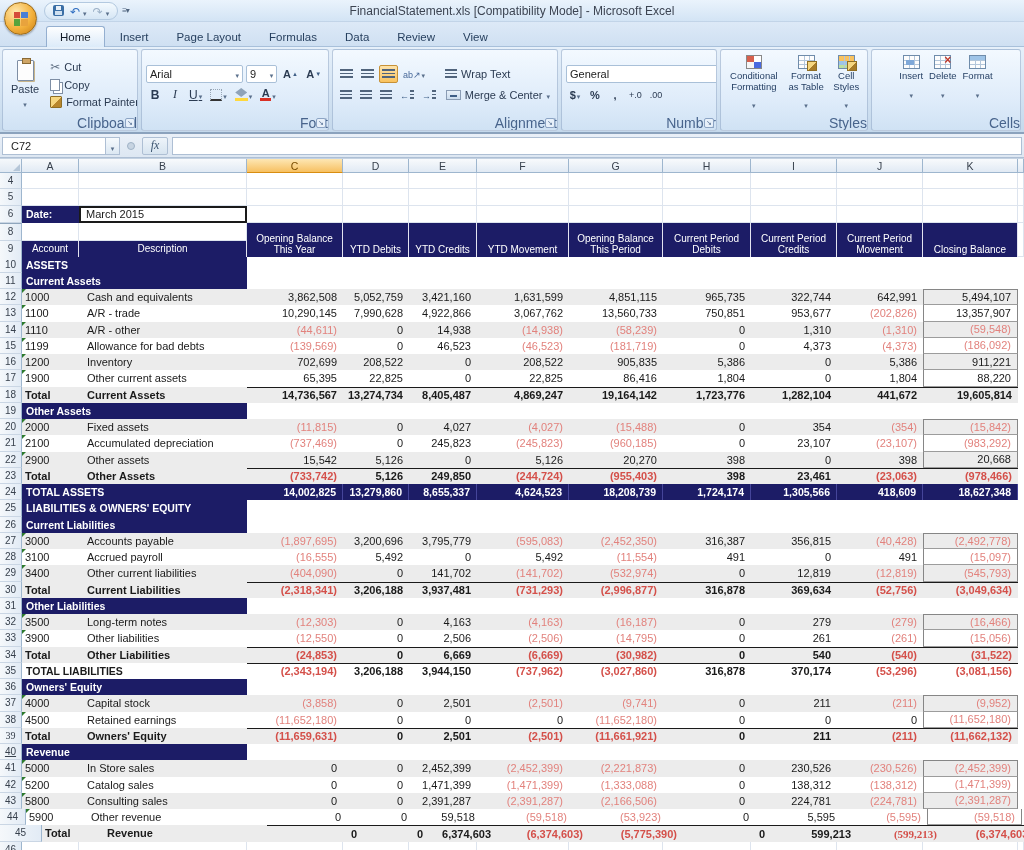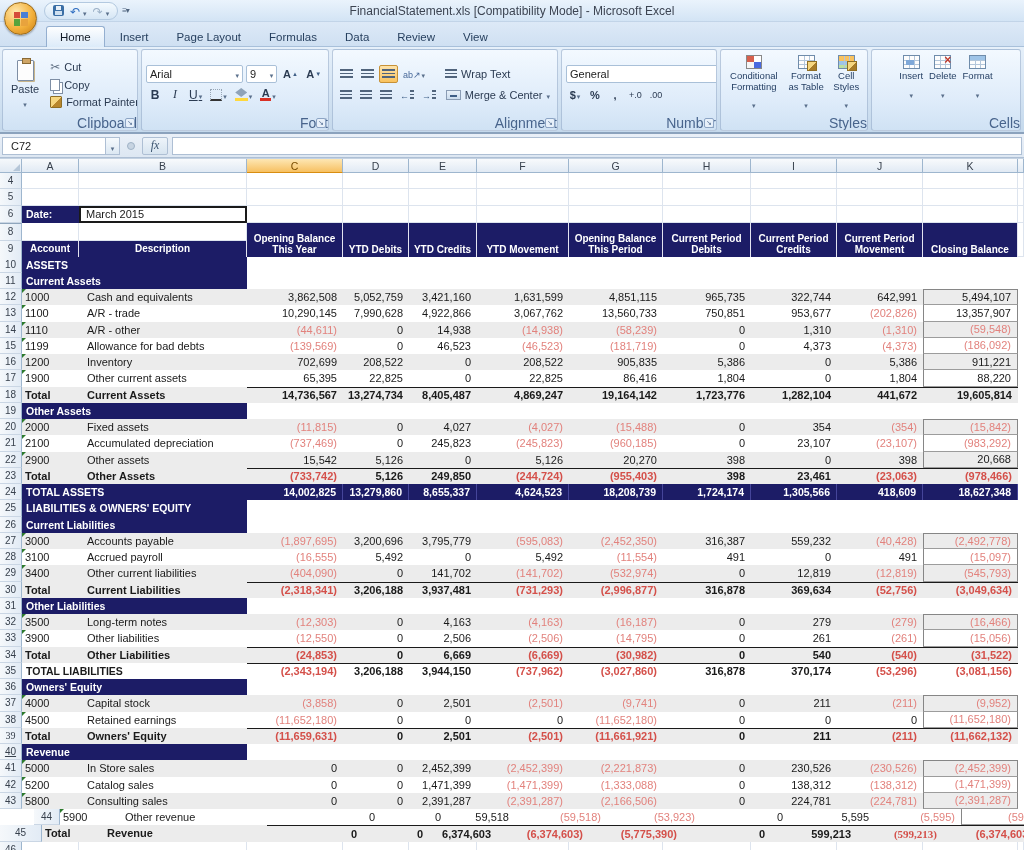--- a/index.html
+++ b/index.html
@@ -115,21 +115,21 @@
   .grandval{background:#1c1c66;color:#fff;font-weight:bold;border-right:1px solid #45459a;font-size:10.5px}
   .gplab{padding-left:4px;font-size:10.5px}
   .kbox{border-left:1px solid #868686;border-right:1px solid #868686;border-bottom:1px solid #9c9c9c}
   .kboxtop{border-top:1px solid #868686}
   .hblock{display:flex;height:34px}
   .hcol{display:flex;flex-direction:column;flex:none}
   .h18{height:18px}
   .h16{height:16px}
   .hrn{background:linear-gradient(90deg,#f5f8fb,#e2ebf5);border-right:1px solid #9eb6ce;font-size:10px;color:#38414d;display:flex;align-items:center;justify-content:center}
   .hrn.h18{border-bottom:1px solid #cad6e4;border-top:1px solid #8fa6bd}
-  .hnavy{background:#1c1c66;color:#fff;font-weight:bold;font-size:10px;display:flex;align-items:center;justify-content:center;border-right:1px solid #e3e3f0}
+  .hnavy{background:#1c1c66;color:#fff;font-weight:normal;font-size:10px;display:flex;align-items:center;justify-content:center;border-right:1px solid #e3e3f0}
   .hv{align-items:flex-end;justify-content:center;text-align:center;white-space:pre-line;line-height:11px;padding-bottom:2px}
 </style>
 </head>
 <body>
 
 <div class="titlebar">
   <div class="orb">
     <div class="orb-logo">
         <i></i>
         <i></i>
@@ -725,21 +725,21 @@
     <div class="srow">
       <div class="rownum" style="width: 22px;">27</div>
       <div class="cell acct gt shade" style="width: 57px;">3000</div>
       <div class="cell desc shade" style="width: 168px;">Accounts payable</div>
       <div class="cell val shade neg" style="width: 96px;">(1,897,695)</div>
       <div class="cell val shade" style="width: 66px;">3,200,696</div>
       <div class="cell val shade" style="width: 68px;">3,795,779</div>
       <div class="cell val shade neg" style="width: 92px;">(595,083)</div>
       <div class="cell val shade neg" style="width: 94px;">(2,452,350)</div>
       <div class="cell val shade" style="width: 88px;">316,387</div>
-      <div class="cell val shade" style="width: 86px;">559,232</div>
+      <div class="cell val shade" style="width: 86px;">356,815</div>
       <div class="cell val shade neg" style="width: 86px;">(40,428)</div>
       <div class="cell val shade neg kbox kboxtop" style="width: 95px;">(2,492,778)</div>
       <div class="cell" style="width: 6px;"></div>
     </div>
     <div class="srow">
       <div class="rownum" style="width: 22px;">28</div>
       <div class="cell acct gt" style="width: 57px;">3100</div>
       <div class="cell desc" style="width: 168px;">Accrued payroll</div>
       <div class="cell val neg" style="width: 96px;">(16,555)</div>
       <div class="cell val" style="width: 66px;">5,492</div>
@@ -967,21 +967,21 @@
       <div class="cell val shade" style="width: 68px;">2,391,287</div>
       <div class="cell val shade neg" style="width: 92px;">(2,391,287)</div>
       <div class="cell val shade neg" style="width: 94px;">(2,166,506)</div>
       <div class="cell val shade" style="width: 88px;">0</div>
       <div class="cell val shade" style="width: 86px;">224,781</div>
       <div class="cell val shade neg" style="width: 86px;">(224,781)</div>
       <div class="cell val shade neg kbox" style="width: 95px;">(2,391,287)</div>
       <div class="cell" style="width: 6px;"></div>
     </div>
     <div class="srow">
-      <div class="rownum" style="width: 26px; margin-left: 34px;">44</div>
+      <div class="rownum" style="width: 26px;">44</div>
       <div class="cell acct gt" style="width: 57px;">5900</div>
       <div class="cell desc" style="width: 168px;">Other revenue</div>
       <div class="cell val" style="width: 96px;">0</div>
       <div class="cell val" style="width: 66px;">0</div>
       <div class="cell val" style="width: 68px;">59,518</div>
       <div class="cell val neg" style="width: 92px;">(59,518)</div>
       <div class="cell val neg" style="width: 94px;">(53,923)</div>
       <div class="cell val" style="width: 88px;">0</div>
       <div class="cell val" style="width: 86px;">5,595</div>
       <div class="cell val neg" style="width: 86px;">(5,595)</div>

